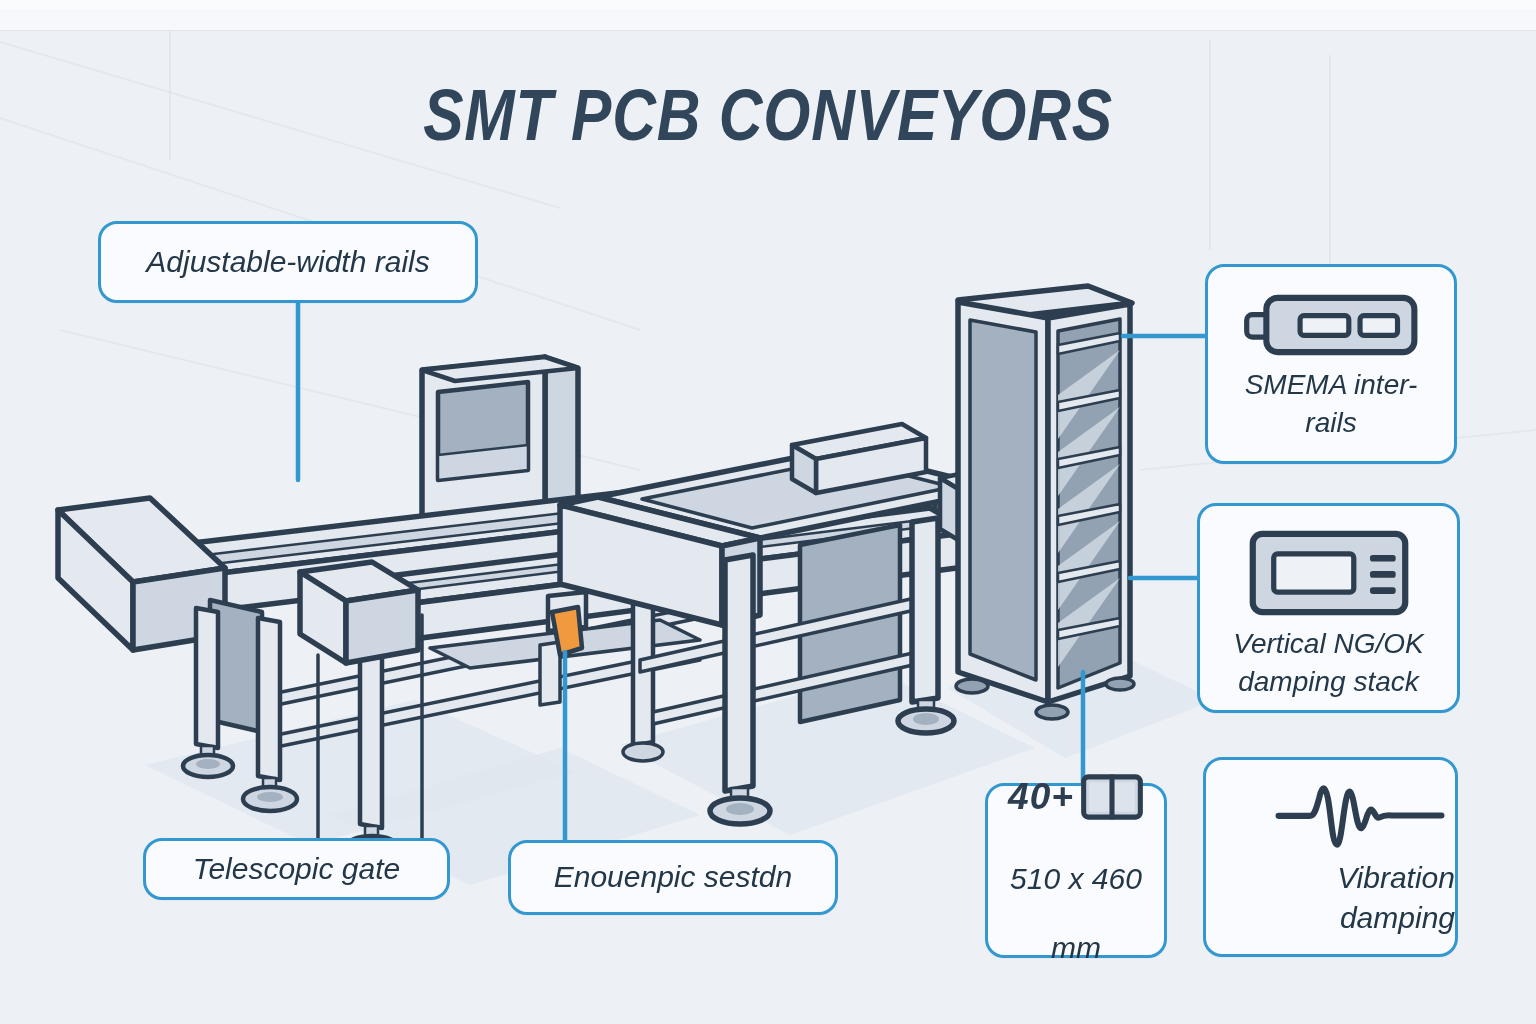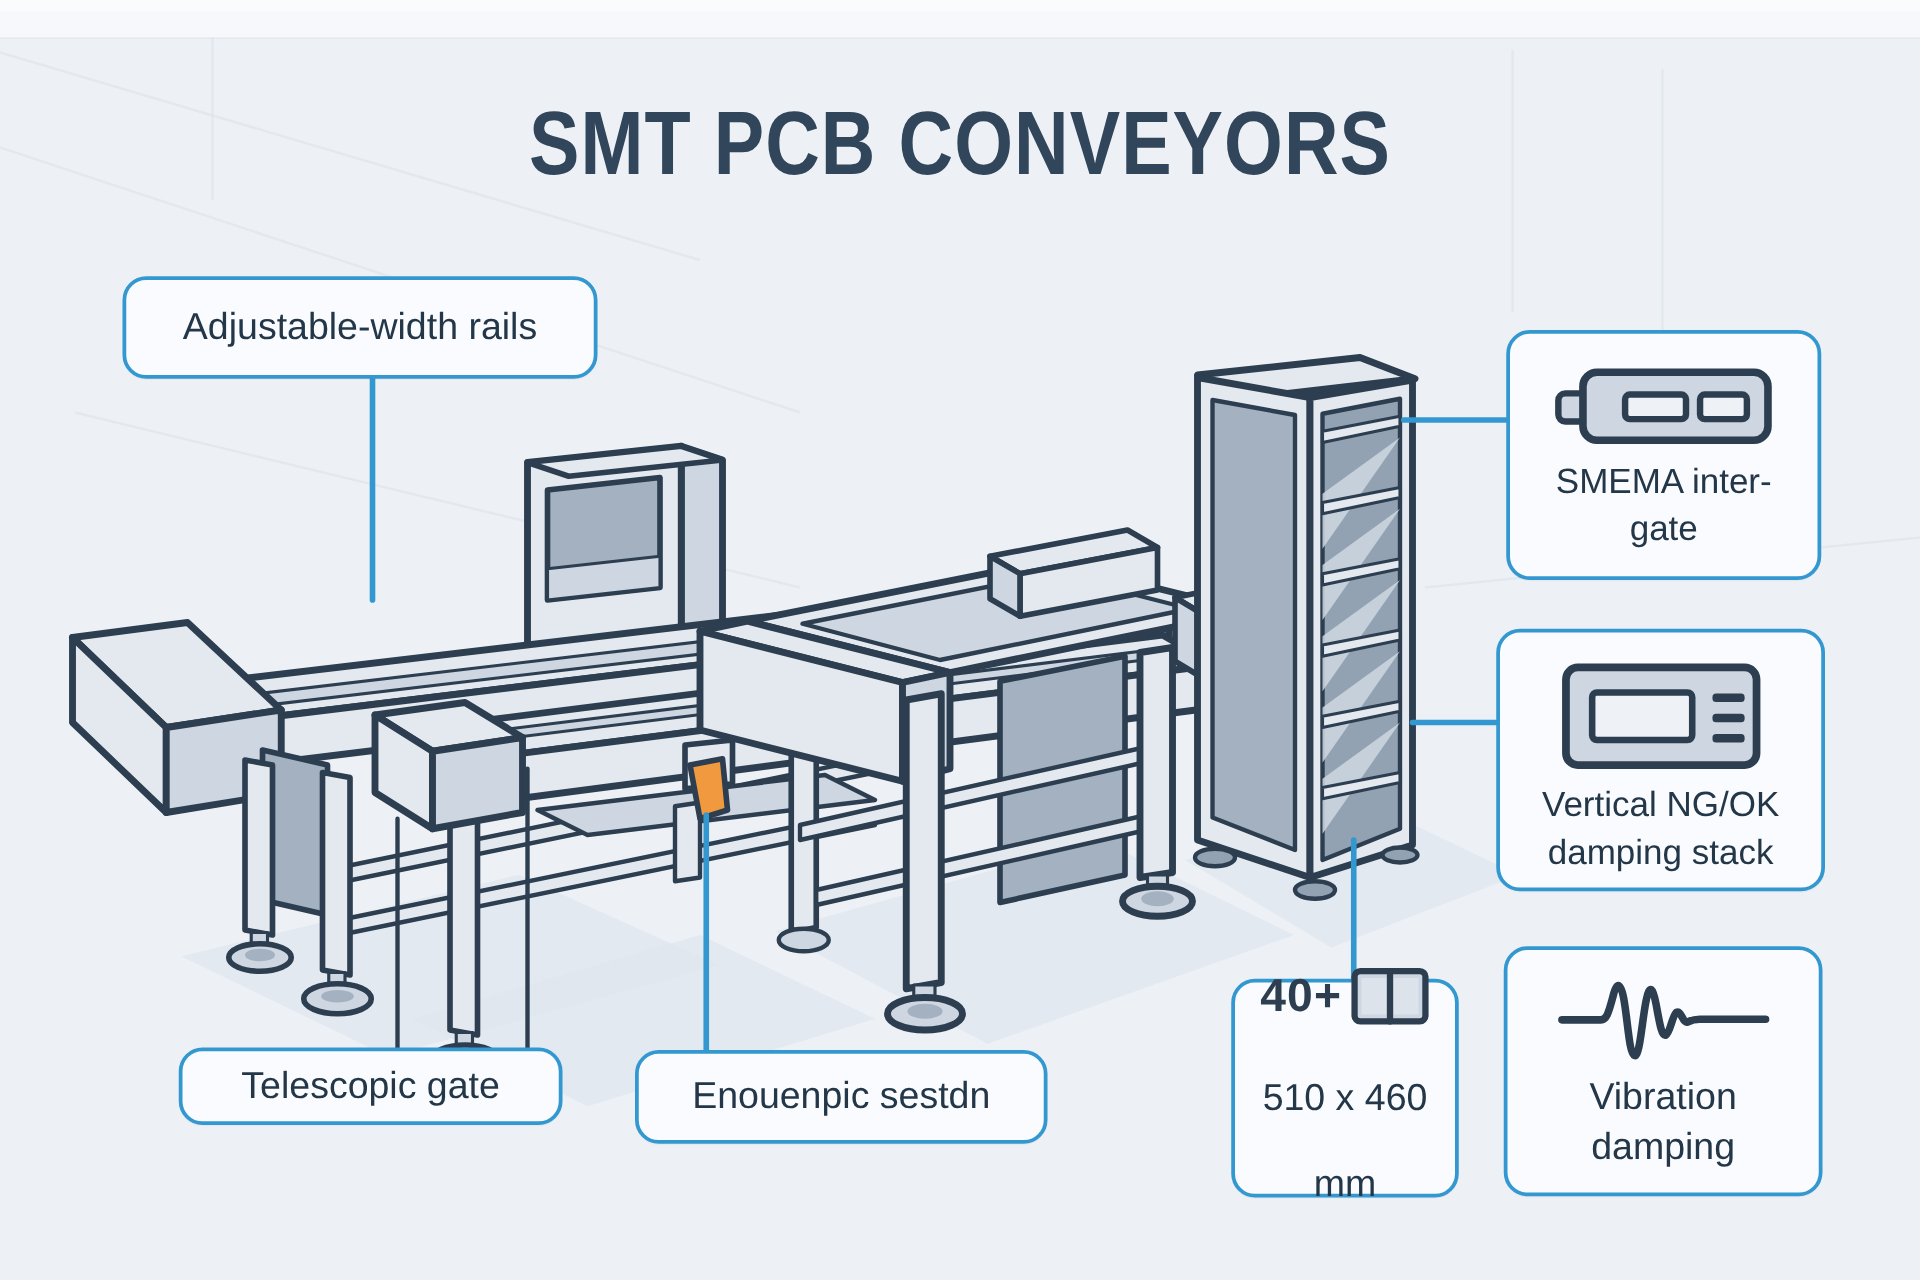--- a/index.html
+++ b/index.html
@@ -9,20 +9,21 @@
     --title-color:#31465a;
     --text-color:#233748;
     --bg:#edf1f6;
     --box-bg:#f9fbfe;
   }
   html,body{margin:0;padding:0;background:#dfe3ea;}
   .stage{
     position:relative;width:1536px;height:1024px;overflow:hidden;
     background:var(--bg);
     font-family:"Liberation Sans", sans-serif;
+    font-style:italic;
   }
   .topband{
     position:absolute;left:0;top:0;width:100%;height:30px;
     background:#f6f8fb;border-bottom:1px solid #e0e5ec;
   }
   .topband:before{content:"";position:absolute;left:0;top:0;width:100%;height:9px;background:#fafbfd;}
   svg.scene{position:absolute;left:0;top:0;}
   .title{
     position:absolute;left:0;top:74px;width:100%;margin:0;
     text-align:center;font-size:72px;font-weight:700;
@@ -40,21 +41,21 @@
   }
   .callout .line{font-size:30px;line-height:1.34;text-align:center;}
   .callout .line.small{font-size:28px;}
   .callout .icon-wrap{display:flex;align-items:center;justify-content:center;}
   #box-adjustable{left:98px;top:221px;width:380px;height:82px;}
   #box-telescopic{left:143px;top:838px;width:307px;height:62px;}
   #box-enouenpic{left:508px;top:840px;width:330px;height:75px;}
   #box-smema{left:1205px;top:264px;width:252px;height:200px;padding-top:6px;}
   #box-ngok{left:1197px;top:503px;width:263px;height:210px;padding-top:14px;}
   #box-dims{left:985px;top:783px;width:182px;height:175px;gap:28px;}
-  #box-vibration{left:1203px;top:757px;width:255px;height:200px;}
+  #box-vibration{left:1203px;top:757px;width:255px;height:200px;align-items:flex-end;}
   #box-smema .icon-wrap{margin-bottom:8px;}
   #box-ngok .icon-wrap{margin-bottom:8px;}
   #box-vibration .icon-wrap{margin-bottom:4px;}
   .dims-icon-row{display:flex;align-items:center;gap:6px;margin-bottom:10px;}
   .dims-icon-text{font-size:37px;font-weight:700;color:var(--outline);letter-spacing:1px;}
   
   .st{stroke:var(--outline);stroke-linejoin:round;stroke-linecap:round;fill:none;}
   .f-l{fill:#e4e9f0;}
   .f-ll{fill:#eef1f6;}
   .f-m{fill:#cdd6e1;}
@@ -232,21 +233,21 @@
   <div class="callout" id="box-smema">
     <div class="icon-wrap">
       <svg width="178" height="66" viewBox="0 0 190 70">
         <rect class="f-m st sw5" x="5" y="24" width="28" height="24" rx="6"></rect>
         <rect class="f-m st sw6" x="26" y="6" width="158" height="58" rx="12"></rect>
         <rect class="f-ll st sw5" x="62" y="25" width="52" height="21" rx="4"></rect>
         <rect class="f-ll st sw5" x="126" y="25" width="40" height="21" rx="4"></rect>
       </svg>
     </div>
     <div class="line small">SMEMA inter-</div>
-    <div class="line small">gate</div>
+    <div class="line small">rails</div>
   </div>
 
   <div class="callout" id="box-ngok">
     <div class="icon-wrap">
       <svg width="162" height="88" viewBox="0 0 170 92">
         <rect class="f-m st sw6" x="5" y="5" width="160" height="82" rx="10"></rect>
         <rect class="f-ll st sw5" x="27" y="26" width="84" height="40" rx="4"></rect>
         <rect x="128" y="27" width="27" height="7" rx="3" fill="#2c3e50"></rect>
         <rect x="128" y="44" width="27" height="7" rx="3" fill="#2c3e50"></rect>
         <rect x="128" y="61" width="27" height="7" rx="3" fill="#2c3e50"></rect>

